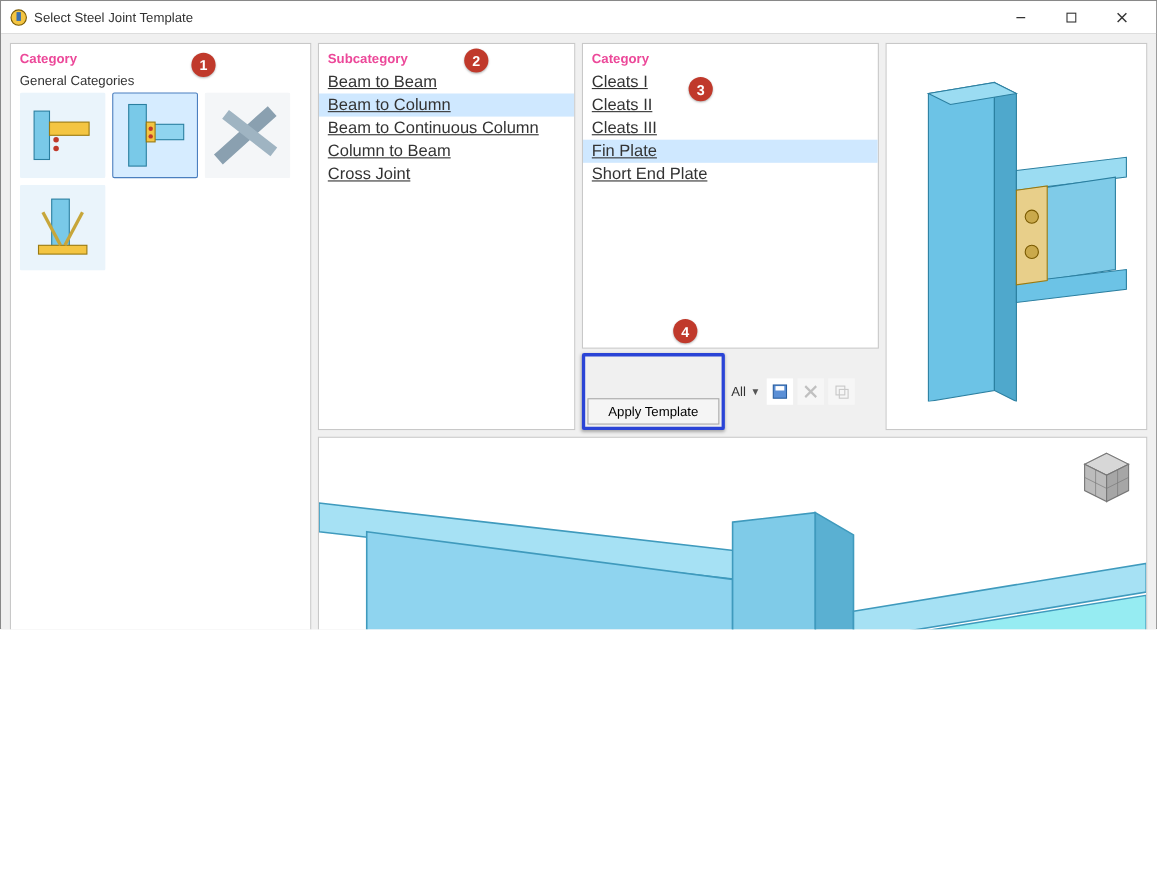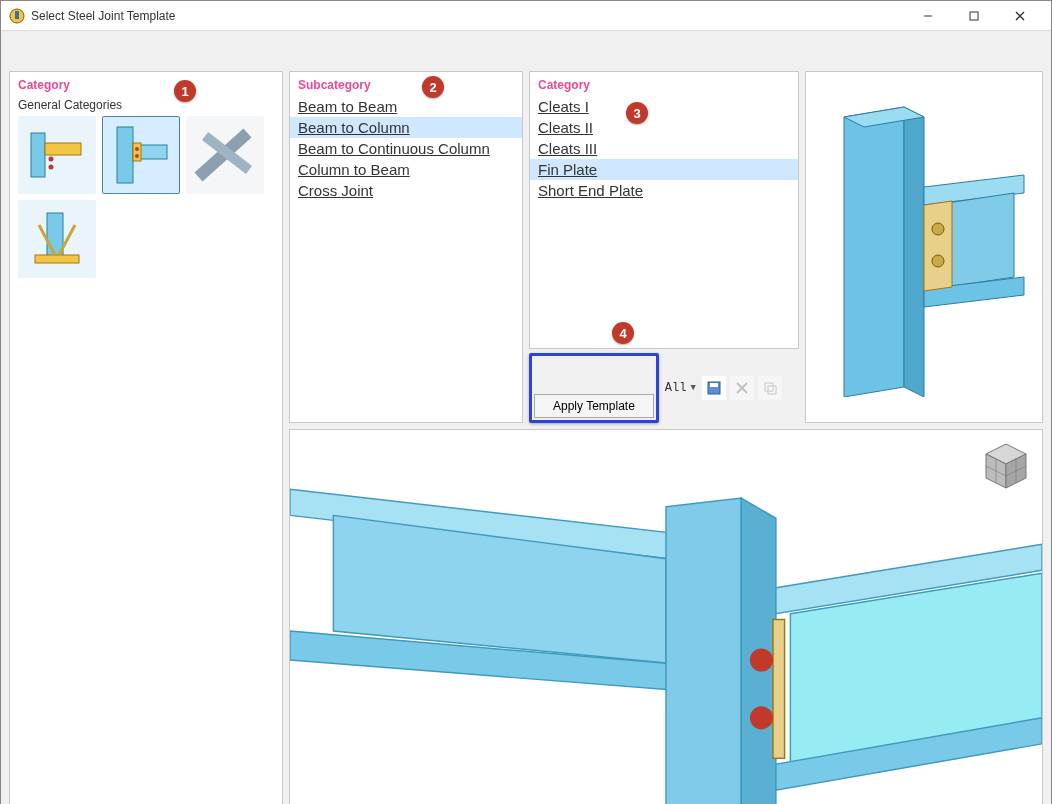--- a/index.html
+++ b/index.html
@@ -1,17 +1,17 @@
 <!DOCTYPE html>
 <html><head>
 <meta charset="utf-8">
 <style>
   * { box-sizing: border-box; }
   html, body { margin:0; padding:0; font-family: "Segoe UI", Tahoma, Arial, sans-serif; font-size:12px; color:#333; background:#fff; }
-  .window { width:1052px; height:804px; border:1px solid #888; display:flex; flex-direction:column; background:#f0f0f0;gap:32px; }
+  .window { width:1052px; height:572px; border:1px solid #888; display:flex; flex-direction:column; background:#f0f0f0; }
   
   .titlebar { height:30px; background:#fff; border-bottom:1px solid #ddd; display:flex; align-items:center; padding:0 8px; }
   .titlebar .app-icon { width:16px; height:16px; margin-right:6px; }
   .titlebar .title-text { flex:0 0 auto; }
   .titlebar .spacer { flex:1; }
   .titlebar .wbtn { width:46px; height:30px; display:flex; align-items:center; justify-content:center; }
   
   .content { flex:1; display:grid; grid-template-columns:274px 234px 1fr; grid-template-rows:352px 1fr; gap:6px; padding:8px; background:#f0f0f0; }
   .panel { background:#fff; border:1px solid #c8c8c8; position:relative; overflow:hidden; }
   .panel-header { color:#ec4899; font-weight:600; padding:6px 8px 4px; }
@@ -30,21 +30,21 @@
   .cat-section-label { padding:2px 8px 4px; }
   .cat-grid { display:flex; flex-wrap:wrap; gap:6px; padding:0 8px; }
   .cat-thumb { width:78px; height:78px; border:1px solid transparent; border-radius:2px; display:flex; align-items:center; justify-content:center; background:#eaf4fb; }
   .cat-thumb.selected { border:1px solid #4b7fbf; background:#d6ecff; }
   
   .badge { position:absolute; width:22px; height:22px; border-radius:50%; background:#c0392b; color:#fff; font-weight:bold; font-size:13px; display:flex; align-items:center; justify-content:center; box-shadow:0 1px 2px rgba(0,0,0,0.3); z-index:5; }
   
   .apply-row { display:flex; align-items:center; gap:4px; padding:4px 0 0 0; }
   .apply-btn-wrap { border:3px solid #2a44d6; padding:2px; border-radius:2px; box-shadow:0 1px 3px rgba(0,0,0,0.3); position:relative; }
   .apply-btn { background:#f5f5f5; border:1px solid #a8a8a8; padding:4px 18px; font-size:12px; cursor:default;margin-top:36px; }
-  .mini-select { display:inline-flex; align-items:center; gap:4px; border:none; padding:2px 2px; background:transparent;font-family:Liberation Mono, monospace; }
+  .mini-select { display:inline-flex; align-items:center; gap:4px; border:none; padding:2px 2px; background:transparent; }
   .mini-select .chev { font-size:9px; color:#555; }
   .icon-btn { width:24px; height:24px; display:inline-flex; align-items:center; justify-content:center; border:1px solid transparent; background:#fff; }
   .icon-btn.disabled { opacity:0.45; }
   
   .viewcube { position:absolute; right:10px; top:10px; }
 </style>
 </head>
 <body>
 
 <div class="window">

